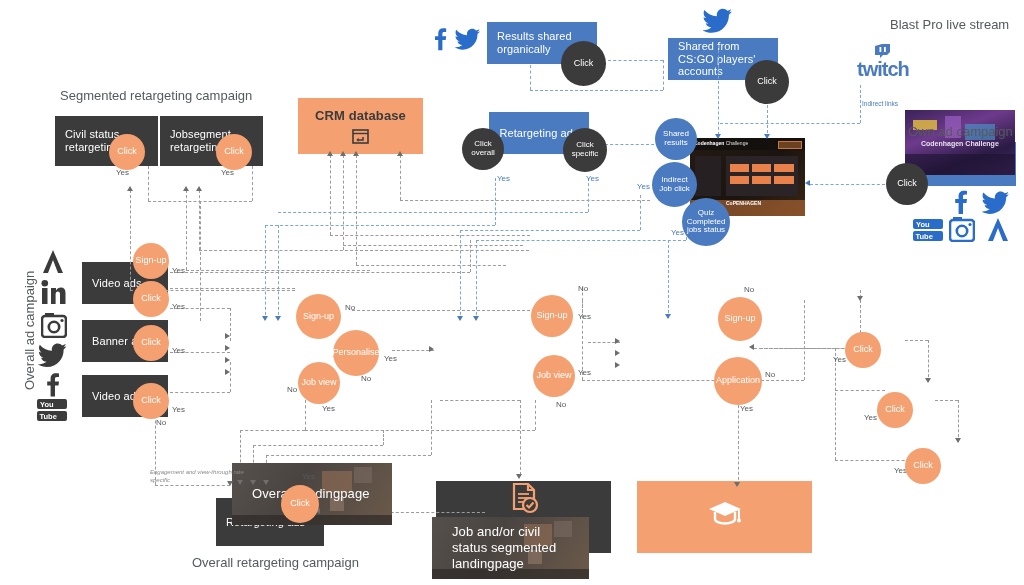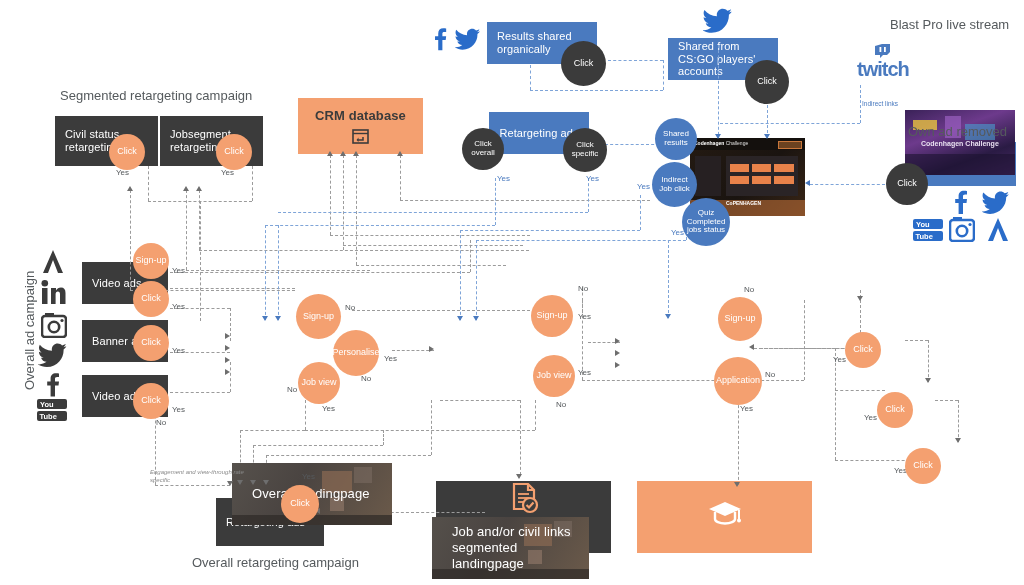--- a/index.html
+++ b/index.html
@@ -78,21 +78,21 @@
   .twitch{position:absolute;z-index:5;}
 </style>
 </head>
 <body>
 
 <div id="stage">
 
   <div class="cap" style="left:192px;top:555px;">Overall retargeting campaign</div>
   <div class="cap" style="left:60px;top:88px;">Segmented retargeting campaign</div>
   <div class="cap" style="left:890px;top:17px;">Blast Pro live stream</div>
-  <div class="cap" style="left:908px;top:124px;">Own ad removed</div>
+  <div class="cap" style="left:908px;top:124px;">Own ad campaign</div>
   <div class="vcap" style="left:22px;top:390px;">Overall ad campaign</div>
   <div class="note" style="left:150px;top:468px;width:105px;">Engagement and view-through rate specific</div>
   <div class="abs" style="left:862px;top:100px;font-size:6.5px;color:#4a7abf;z-index:5;">Indirect links</div>
 
   <div class="ln h" style="left:170px;top:272px;width:300px;"></div>
   <div class="ln v" style="left:470px;top:240px;height:32px;"></div>
   <div class="ln h" style="left:170px;top:288px;width:125px;"></div>
 
   <div class="ln h" style="left:170px;top:308px;width:60px;"></div>
   <div class="ln v" style="left:230px;top:308px;height:33px;"></div>
@@ -541,21 +541,21 @@
   <div class="ylbl" style="left:322px;top:404px;">Yes</div>
 
   <div class="box shot" style="left:432px;top:312px;width:157px;height:62px;">
     <div class="px" style="left:0;top:0;width:157px;height:62px;
         background:linear-gradient(120deg,#55504b 0%,#4a4441 40%,#6b5a4a 100%);"></div>
     <div class="px" style="left:92px;top:7px;width:28px;height:22px;background:#8a6a52;opacity:.7;"></div>
     <div class="px" style="left:122px;top:4px;width:18px;height:16px;background:#7a6a60;opacity:.6;"></div>
     <div class="px" style="left:96px;top:33px;width:14px;height:14px;background:#9a8070;opacity:.55;"></div>
     <div class="px" style="left:0;top:52px;width:157px;height:10px;background:#2e2a27;opacity:.7;"></div>
     <div class="lbl" style="padding-left:10px;">
-      <div class="t big" style="color:#fff;line-height:1.25;">Job and/or civil links segmented landingpage</div>
+      <div class="t big" style="color:#fff;line-height:1.25;">Job and/or civil status segmented landingpage</div>
     </div>
   </div>
   <div class="circ o" style="left:531px;top:295px;width:42px;height:42px;">
     <span>Sign-up</span>
   </div>
   <div class="circ o" style="left:533px;top:355px;width:42px;height:42px;">
     <span>Job view</span>
   </div>
   <div class="ylbl" style="left:578px;top:284px;">No</div>
   <div class="ylbl" style="left:578px;top:312px;">Yes</div>

